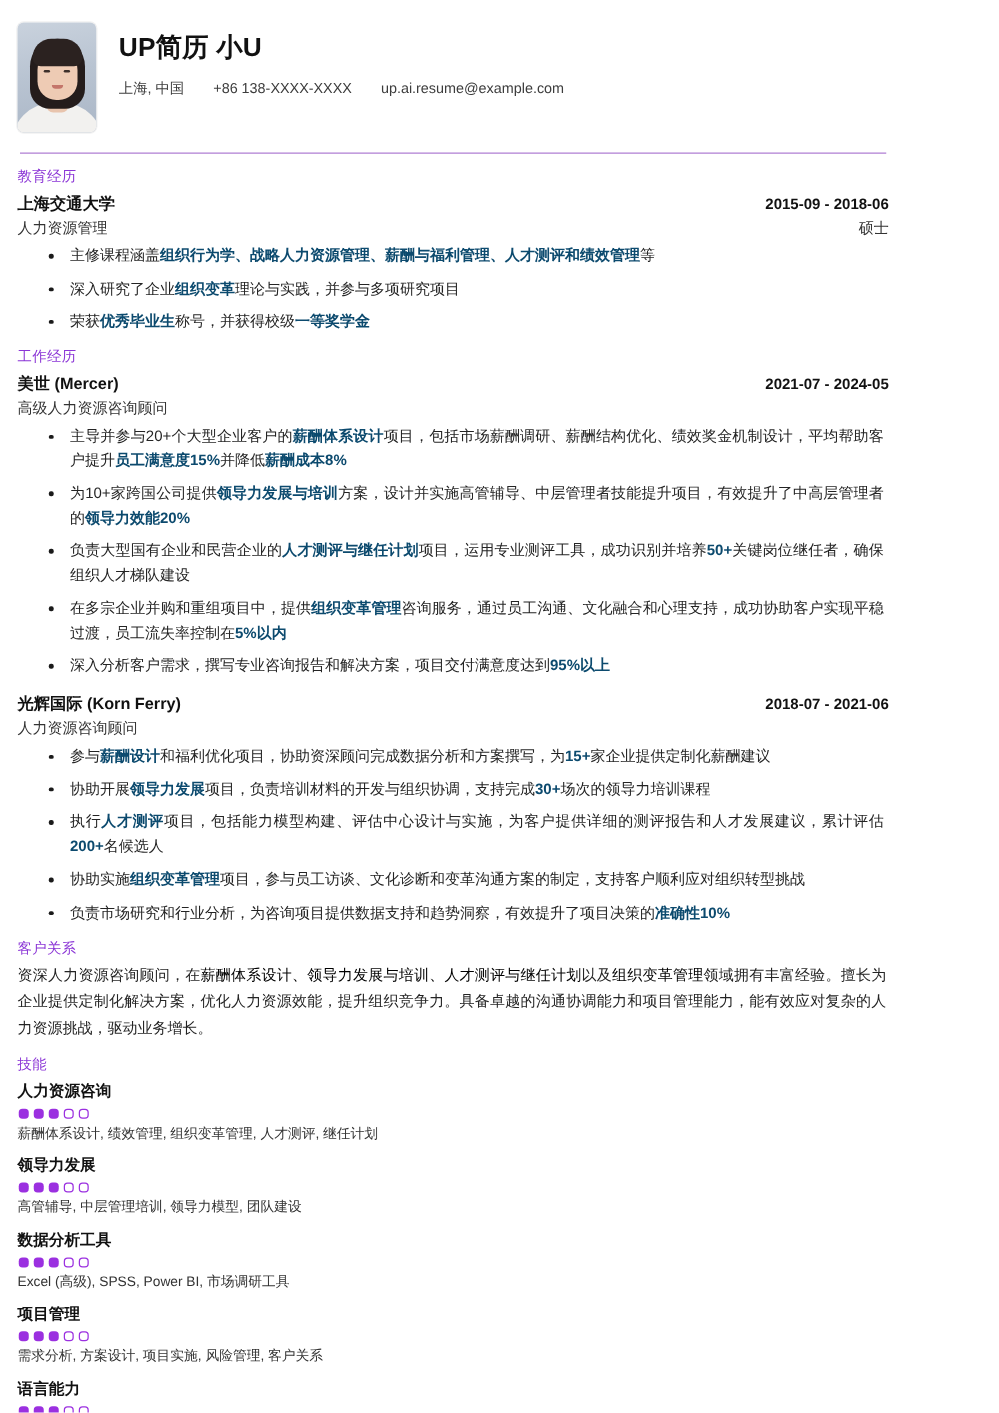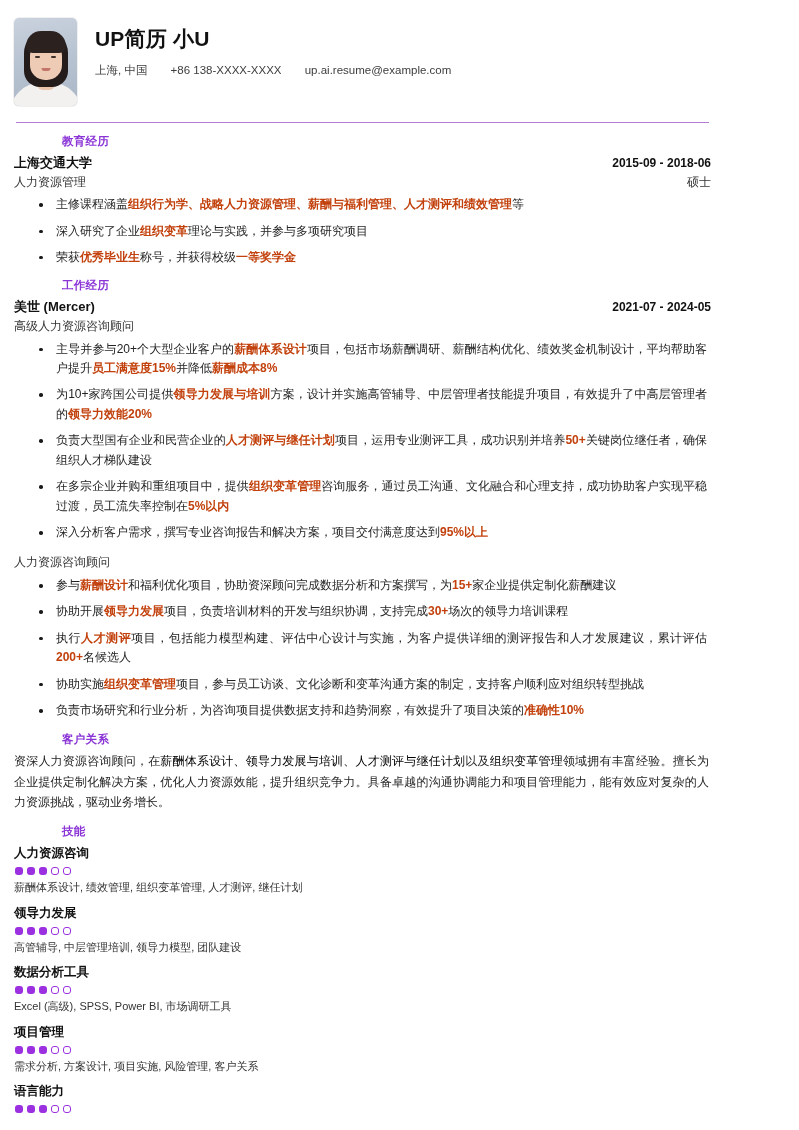--- a/index.html
+++ b/index.html
@@ -53,43 +53,42 @@
   .name { font-size:21px; font-weight:700; letter-spacing:.2px; color:#111; line-height:1.25; }
   .contact { margin-top:11px; font-size:11.5px; color:#3d3d3d; }
   .contact span { margin-right:20px; }
   .contact span:last-child { margin-right:0; }
 
   .rule { margin:16px 2px 0 2px; height:1px; background:#b07fd4; }
 
   
   .section { margin-top:11px; }
   .sec-title {
-    font-size:11.5px; font-weight:700; color:#8b35d6; letter-spacing:.3px;
+    font-size:11.5px; font-weight:400; color:#8b35d6; letter-spacing:.3px;
     margin-bottom:4px;
-    margin-left:48px;
   }
   .entry { margin-bottom:2px; }
   .entry + .entry { margin-top:11px; }
   .row { display:flex; justify-content:space-between; align-items:baseline; }
   .org { font-size:13px; font-weight:700; color:#111; line-height:1.5; }
   .date { font-size:12px; font-weight:700; color:#111; white-space:nowrap; }
   .role { font-size:12px; color:#333; line-height:1.55; }
   .meta { font-size:12px; color:#333; white-space:nowrap; }
 
   ul.bullets { list-style:none; margin:4px 0 0 0; }
   ul.bullets li {
     position:relative; padding-left:42px; margin-bottom:7px;
     font-size:12px; line-height:1.62; color:#242424; text-align:justify;
     padding-right:4px;
   }
   ul.bullets li::before {
     content:""; position:absolute; left:25px; top:8px;
     width:3.5px; height:3.5px; border-radius:50%; background:#1a1a1a;
   }
-  ul.bullets li b { font-weight:700; color:#c2410c;margin-top:36px; }
+  ul.bullets li b { font-weight:700; color:#0c4a6e;margin-top:36px; }
 
   .summary { font-size:12px; line-height:1.74; color:#242424; text-align:justify; padding-right:2px; }
   .summary b { font-weight:400; color:#000; }
 
   
   .skill { margin-top:7px; }
   .skill:first-of-type { margin-top:2px; }
   .skill-name { font-size:12.5px; font-weight:700; color:#111; line-height:1.6; }
   .dots { display:flex; gap:4px; margin:4px 0 4px 1px; }
   .dot { width:8px; height:8px; border-radius:3px; box-sizing:border-box; }
@@ -161,20 +160,24 @@
       <ul class="bullets">
         <li>主导并参与20+个大型企业客户的<b>薪酬体系设计</b>项目，包括市场薪酬调研、薪酬结构优化、绩效奖金机制设计，平均帮助客户提升<b>员工满意度15%</b>并降低<b>薪酬成本8%</b></li>
             <li>为10+家跨国公司提供<b>领导力发展与培训</b>方案，设计并实施高管辅导、中层管理者技能提升项目，有效提升了中高层管理者的<b>领导力效能20%</b></li>
             <li>负责大型国有企业和民营企业的<b>人才测评与继任计划</b>项目，运用专业测评工具，成功识别并培养<b>50+</b>关键岗位继任者，确保组织人才梯队建设</li>
             <li>在多宗企业并购和重组项目中，提供<b>组织变革管理</b>咨询服务，通过员工沟通、文化融合和心理支持，成功协助客户实现平稳过渡，员工流失率控制在<b>5%以内</b></li>
             <li>深入分析客户需求，撰写专业咨询报告和解决方案，项目交付满意度达到<b>95%以上</b></li>
       </ul>
     </div>
     <div class="entry">
       <div class="row">
+        <div class="org">光辉国际 (Korn Ferry)</div>
+        <div class="date">2018-07 - 2021-06</div>
+      </div>
+      <div class="row">
         <div class="role">人力资源咨询顾问</div>
         <div class="meta"></div>
       </div>
       <ul class="bullets">
         <li>参与<b>薪酬设计</b>和福利优化项目，协助资深顾问完成数据分析和方案撰写，为<b>15+</b>家企业提供定制化薪酬建议</li>
             <li>协助开展<b>领导力发展</b>项目，负责培训材料的开发与组织协调，支持完成<b>30+</b>场次的领导力培训课程</li>
             <li>执行<b>人才测评</b>项目，包括能力模型构建、评估中心设计与实施，为客户提供详细的测评报告和人才发展建议，累计评估<b>200+</b>名候选人</li>
             <li>协助实施<b>组织变革管理</b>项目，参与员工访谈、文化诊断和变革沟通方案的制定，支持客户顺利应对组织转型挑战</li>
             <li>负责市场研究和行业分析，为咨询项目提供数据支持和趋势洞察，有效提升了项目决策的<b>准确性10%</b></li>
       </ul>

